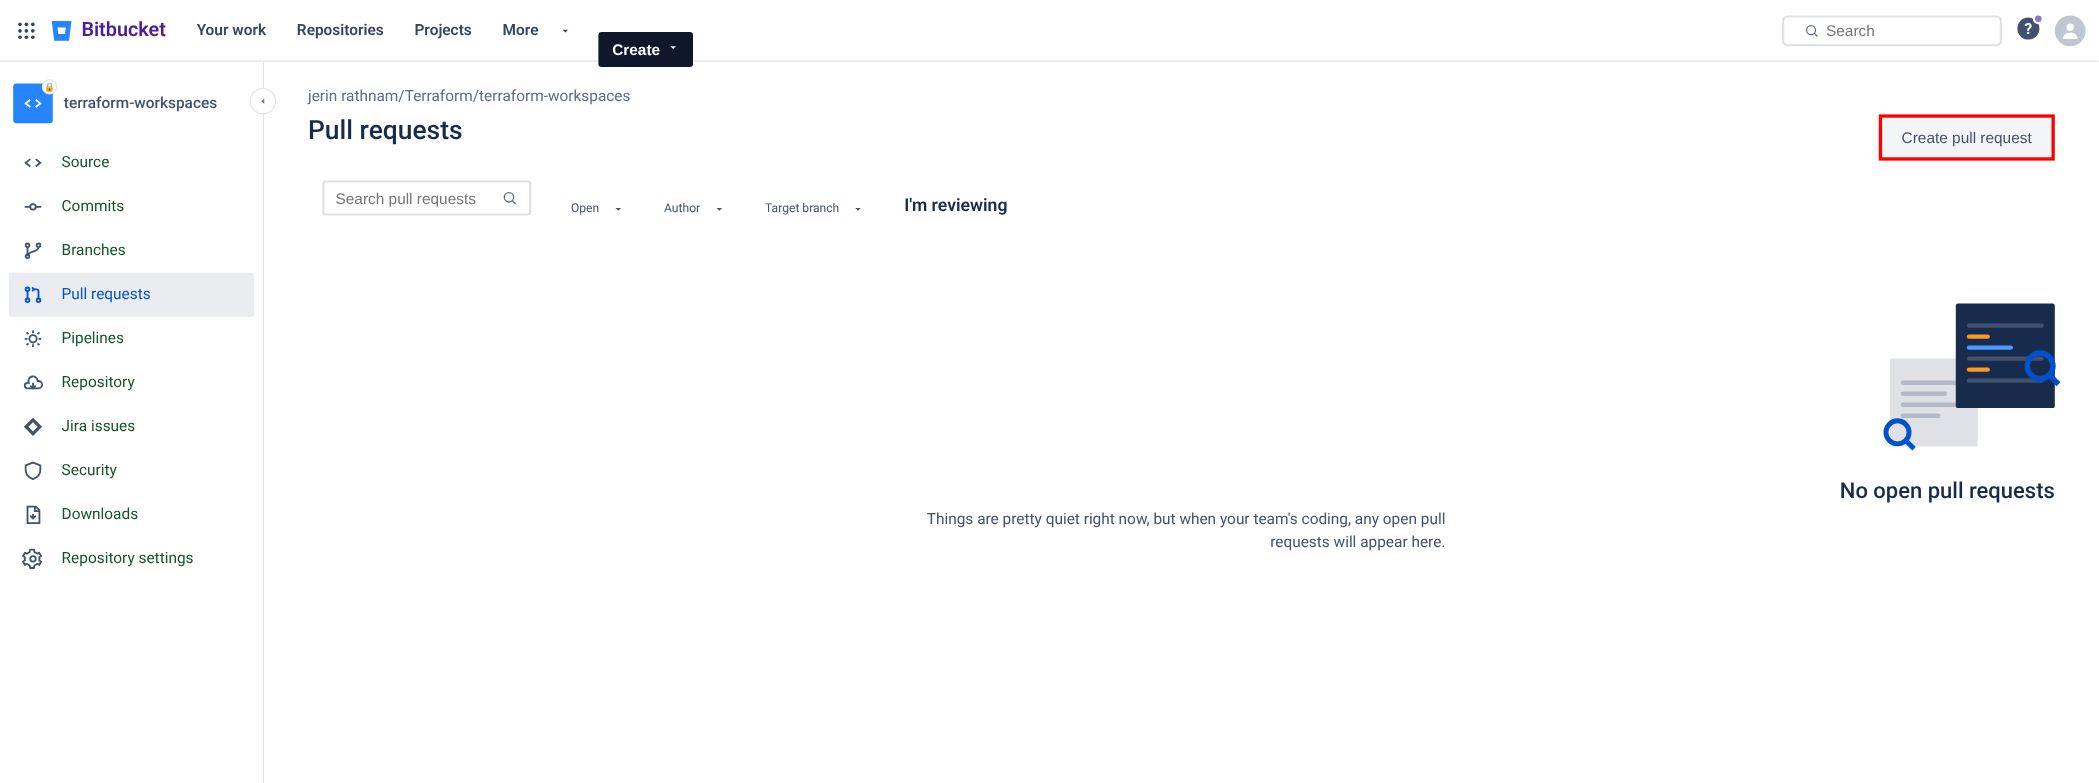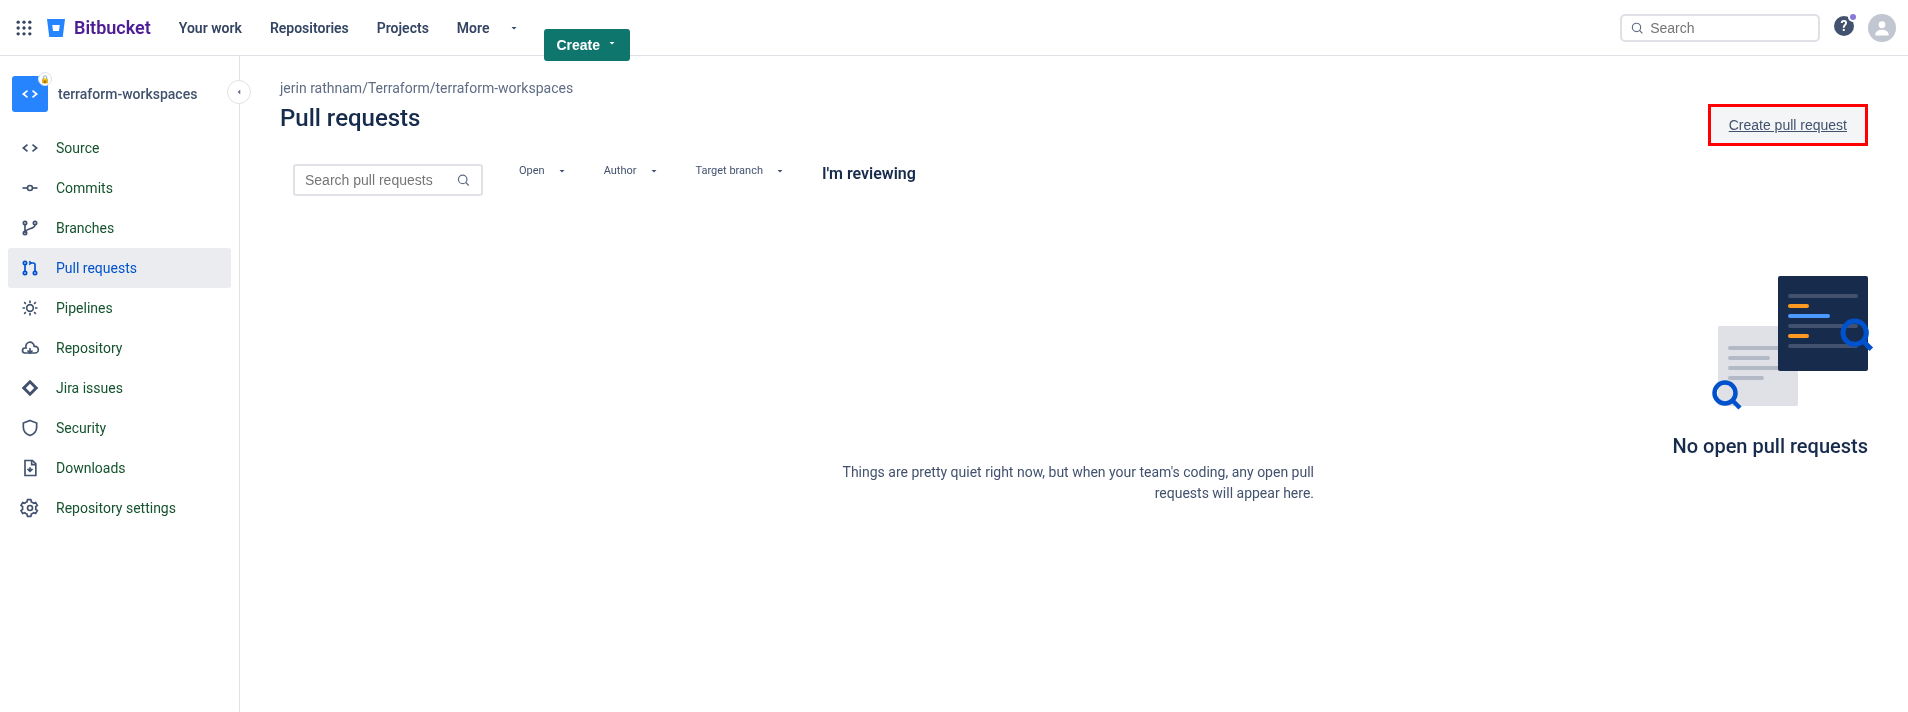--- a/index.html
+++ b/index.html
@@ -6,23 +6,23 @@
     body { font-family: -apple-system, BlinkMacSystemFont, "Segoe UI", Roboto, Helvetica, Arial, sans-serif; color: #172b4d; background: #fff; }
 
     .topbar { height: 56px; border-bottom: 1px solid #dfe1e6; display: flex; align-items: center; padding: 0 12px; }
     .topbar-left { display: flex; align-items: center; gap: 4px; }
     .app-switcher { width: 24px; height: 24px; display: flex; align-items: center; justify-content: center; cursor: pointer; color: #344563; }
     .logo-wrap { display: flex; align-items: center; gap: 6px; margin-left: 4px; margin-right: 12px; cursor: pointer; }
     .logo-mark { width: 24px; height: 24px; }
     .logo-text { font-size: 18px; font-weight: 600; color: #4c1d95; }
     .nav-item { padding: 8px 12px; font-size: 14px; font-weight: 600; color: #344563; cursor: pointer; border-radius: 3px; }
     .nav-item.more { display: flex; align-items: center; gap: 19px; }
-    .create-btn { margin-left: 8px; background: #0f766e; color: #fff; border: none; padding: 8px 12px; font-size: 14px; font-weight: 600; border-radius: 3px; cursor: pointer; display: flex; align-items: flex-start; gap: 6px; margin-top: 35px; }
+    .create-btn { margin-left: 8px; background: #0f172a; color: #fff; border: none; padding: 8px 12px; font-size: 14px; font-weight: 600; border-radius: 3px; cursor: pointer; display: flex; align-items: flex-start; gap: 6px; margin-top: 35px; }
     .topbar-right { margin-left: auto; display: flex; align-items: center; gap: 12px; }
-    .search-box { display: flex; align-items: center; border: 2px solid #dfe1e6; border-radius: 5px; padding: 4px 8px; width: 200px; }
+    .search-box { display: flex; align-items: center; border: 2px solid #dfe1e6; border-radius: 5px; padding: 4px 18px; width: 200px; }
     .search-box input { border: none; outline: none; font-size: 14px; width: 100%; color: #5e6c84; }
     .help-icon-wrap { position: relative; cursor: pointer; }
     .help-badge { position: absolute; top: -2px; right: -2px; width: 10px; height: 10px; background: #8777d9; border-radius: 50%; border: 2px solid #fff; }
     .avatar { width: 28px; height: 28px; border-radius: 50%; background: #c1c7d0; cursor: pointer; display:flex; align-items:center; justify-content:center;}
 
     .layout { display: flex; height: calc(100vh - 56px); }
     .sidebar { width: 240px; border-right: 1px solid #dfe1e6; padding: 16px 8px; position: relative; }
     .collapse-btn { position: absolute; right: -12px; top: 24px; width: 24px; height: 24px; border-radius: 50%; border: 1px solid #dfe1e6; background: #fff; cursor: pointer; display: flex; align-items: center; justify-content: center; font-size: 12px; color: #5e6c84; }
     .repo-header { display: flex; align-items: center; gap: 10px; padding: 4px 8px 16px 4px; }
     .repo-avatar { width: 36px; height: 36px; background: #2684ff; border-radius: 3px; display: flex; align-items: center; justify-content: center; position: relative; }
@@ -32,23 +32,23 @@
     .side-item.active { background: #ebecf0; color: #0052cc; }
     .side-item.active .side-icon { color: #0052cc; }
     .side-icon { width: 20px; height: 20px; display: flex; align-items: center; justify-content: center; color: #42526e; }
 
     .main { flex: 1; padding: 24px 40px; overflow: auto; }
     .breadcrumb { display: flex; align-items: center; color: #5e6c84; font-size: 14px; margin-bottom: 8px; }
     .breadcrumb a { color: #5e6c84; text-decoration: none; cursor: pointer; }
     .breadcrumb-sep { color: #5e6c84; }
     .page-header { display: flex; align-items: flex-start; justify-content: space-between; }
     .page-title { font-size: 24px; font-weight: 500; color: #172b4d; }
-    .create-pr-btn { border: 3px solid #ff0000; background: #f4f5f7; color: #42526e; font-size: 14px; font-weight: 500; padding: 10px 18px; cursor: pointer; text-decoration: underline; }
-
-    .filters { display: flex; align-items: flex-start; gap: 36px; margin-top: 18px; padding-left: 13px; }
+    .create-pr-btn { border: 3px solid #ff0000; background: #f4f5f7; color: #42526e; font-size: 14px; font-weight: 500; padding: 10px 18px; cursor: pointer; }
+
+    .filters { display: flex; align-items: flex-end; gap: 36px; margin-top: 18px; padding-left: 13px; }
     .pr-search { display: flex; align-items: center; border: 2px solid #dfe1e6; border-radius: 3px; padding: 6px 10px; width: 190px; }
     .pr-search input { border: none; outline: none; font-size: 14px; width: 100%; }
     .filter { display: flex; align-items: center; gap: 11px; color: #42526e; font-size: 11px; cursor: pointer; }
     .filter-reviewing { font-weight: 600; color: #172b4d; cursor: pointer; }
 
     .empty-state { margin-top: 80px; text-align: right; }
     .empty-illustration { display: inline-block; position: relative; width: 150px; height: 130px; }
     .doc-back { position: absolute; left: 0; top: 50px; width: 80px; height: 80px; background: #dfe1e6; border-radius: 2px; padding: 14px 10px; }
     .doc-back .line { height: 4px; background: #b3bac5; margin: 6px 0; border-radius: 2px; }
     .doc-front { position: absolute; right: 0; top: 0; width: 90px; height: 95px; background: #172b4d; border-radius: 2px; padding: 12px 10px; }

